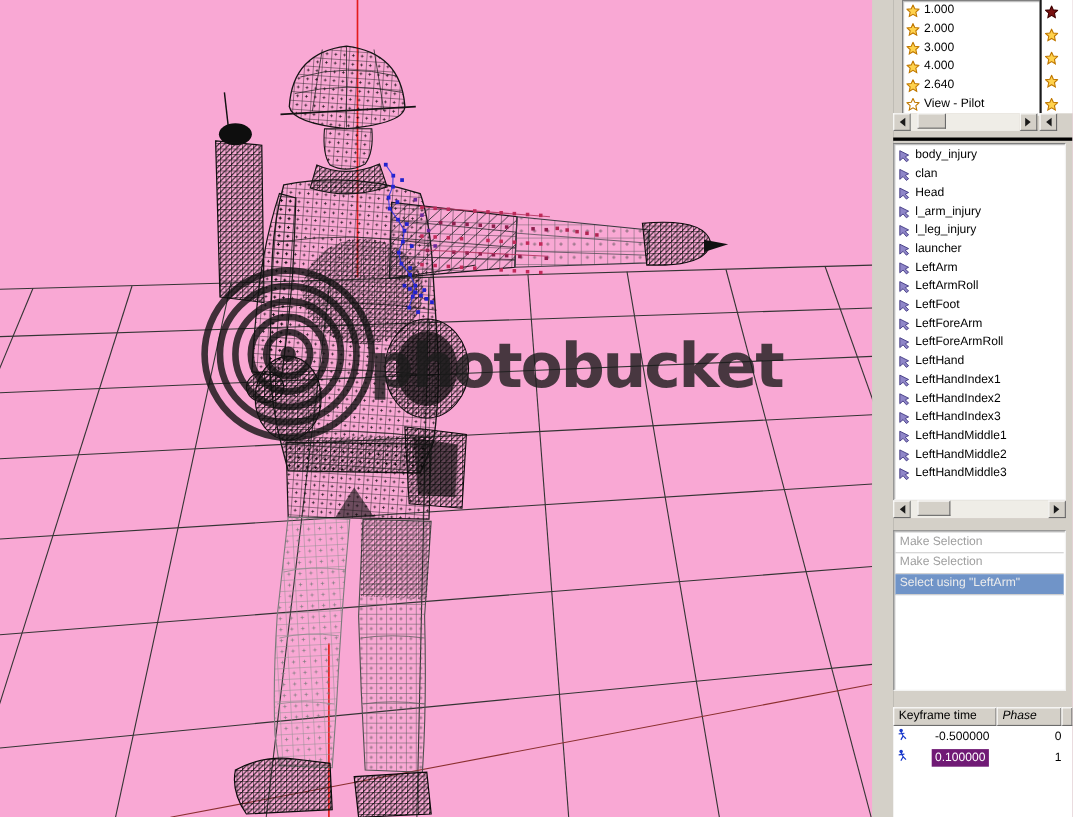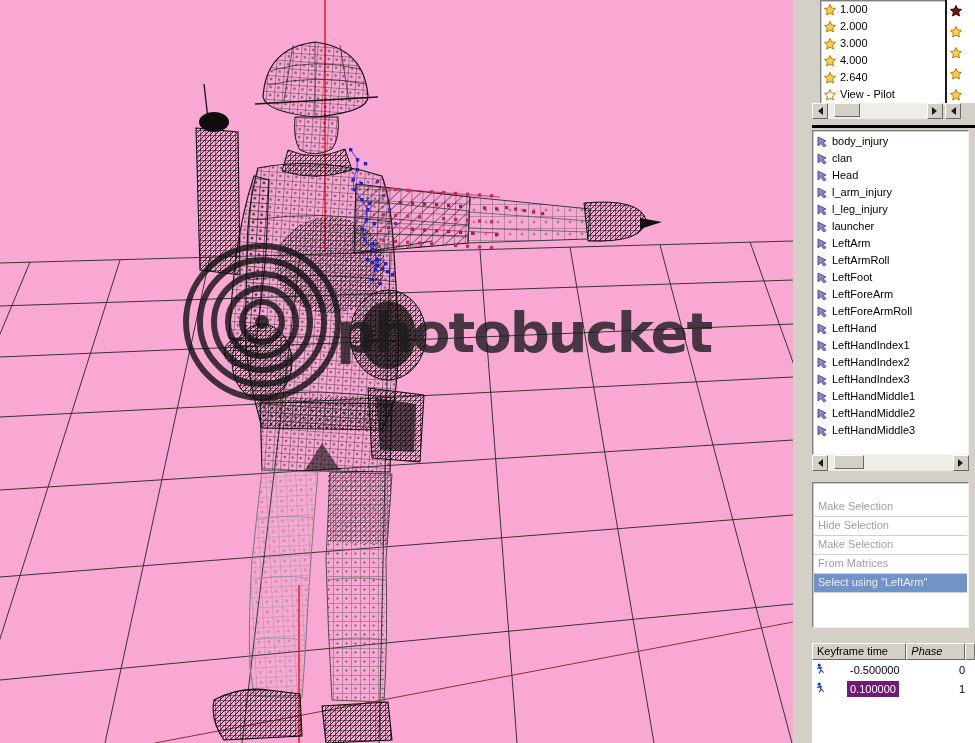--- a/index.html
+++ b/index.html
@@ -24,21 +24,21 @@
   .sb-btn{width:16px;height:16px;box-sizing:border-box;background:#d4d0c8;border:1px solid;
           border-color:#fff #6a6a6a #6a6a6a #fff;display:flex;align-items:center;justify-content:center;}
   .sb-track{flex:1;background:#efede7;position:relative;}
   .sb-thumb{position:absolute;top:0;width:26px;height:14px;background:#d4d0c8;border:1px solid;
             border-color:#fff #6a6a6a #6a6a6a #fff;box-sizing:border-box;}
   .tri-l{width:0;height:0;border:4px solid transparent;border-right:5px solid #1a1a1a;margin-left:-3px;}
   .tri-r{width:0;height:0;border:4px solid transparent;border-left:5px solid #1a1a1a;margin-right:-3px;}
   #divider1{position:absolute;left:0;top:125px;width:163px;height:3px;background:#000;}
   #bone-list{position:absolute;left:0;top:130px;width:157px;height:325px;overflow:hidden;padding-top:2px;box-sizing:border-box;}
   
-  #menu-box{position:absolute;left:0;top:482px;width:157px;height:146px;box-sizing:border-box;padding-top:15px;}
+  #menu-box{position:absolute;left:0;top:482px;width:157px;height:146px;box-sizing:border-box;padding-top:1px;}
   .menu-item{height:18px;line-height:17px;padding-left:4px;font-size:11px;color:#9f9f9f;
              border-bottom:1px solid #cfcfcf;margin:0 1px;white-space:nowrap;overflow:hidden;}
   .menu-item.selected{background:#7094c8;color:#ececec;}
   
   #kf-table{position:absolute;left:0;top:643px;width:163px;height:100px;background:#fff;}
   #kf-head{display:flex;height:17px;}
   .th{box-sizing:border-box;background:#d4d0c8;border:1px solid;border-color:#fff #6b6b6b #6b6b6b #fff;
       font-size:11px;padding:1px 4px;height:17px;white-space:nowrap;overflow:hidden;}
   .th.time{width:100px;}
   .th.phase{width:62px;text-align:left;font-style:italic;}
@@ -535,23 +535,21 @@
       <div class="sb-track">
           <div class="sb-thumb" style="left:6px;width:30px;"></div>
         </div>
       <div class="sb-btn">
           <span class="tri-r"></span>
         </div>
     </div>
 
     <div id="menu-box" class="sunken">
       <div class="menu-item">Make Selection</div>
-      <div class="menu-item">Hide Selection</div>
       <div class="menu-item">Make Selection</div>
-      <div class="menu-item">From Matrices</div>
       <div class="menu-item selected">Select using "LeftArm"</div>
     </div>
 
     <div id="kf-table">
       <div id="kf-head">
         <div class="th time">Keyframe time</div>
         <div class="th phase">Phase</div>
         <div class="th fill"></div>
       </div>
       <div class="kf-row">

